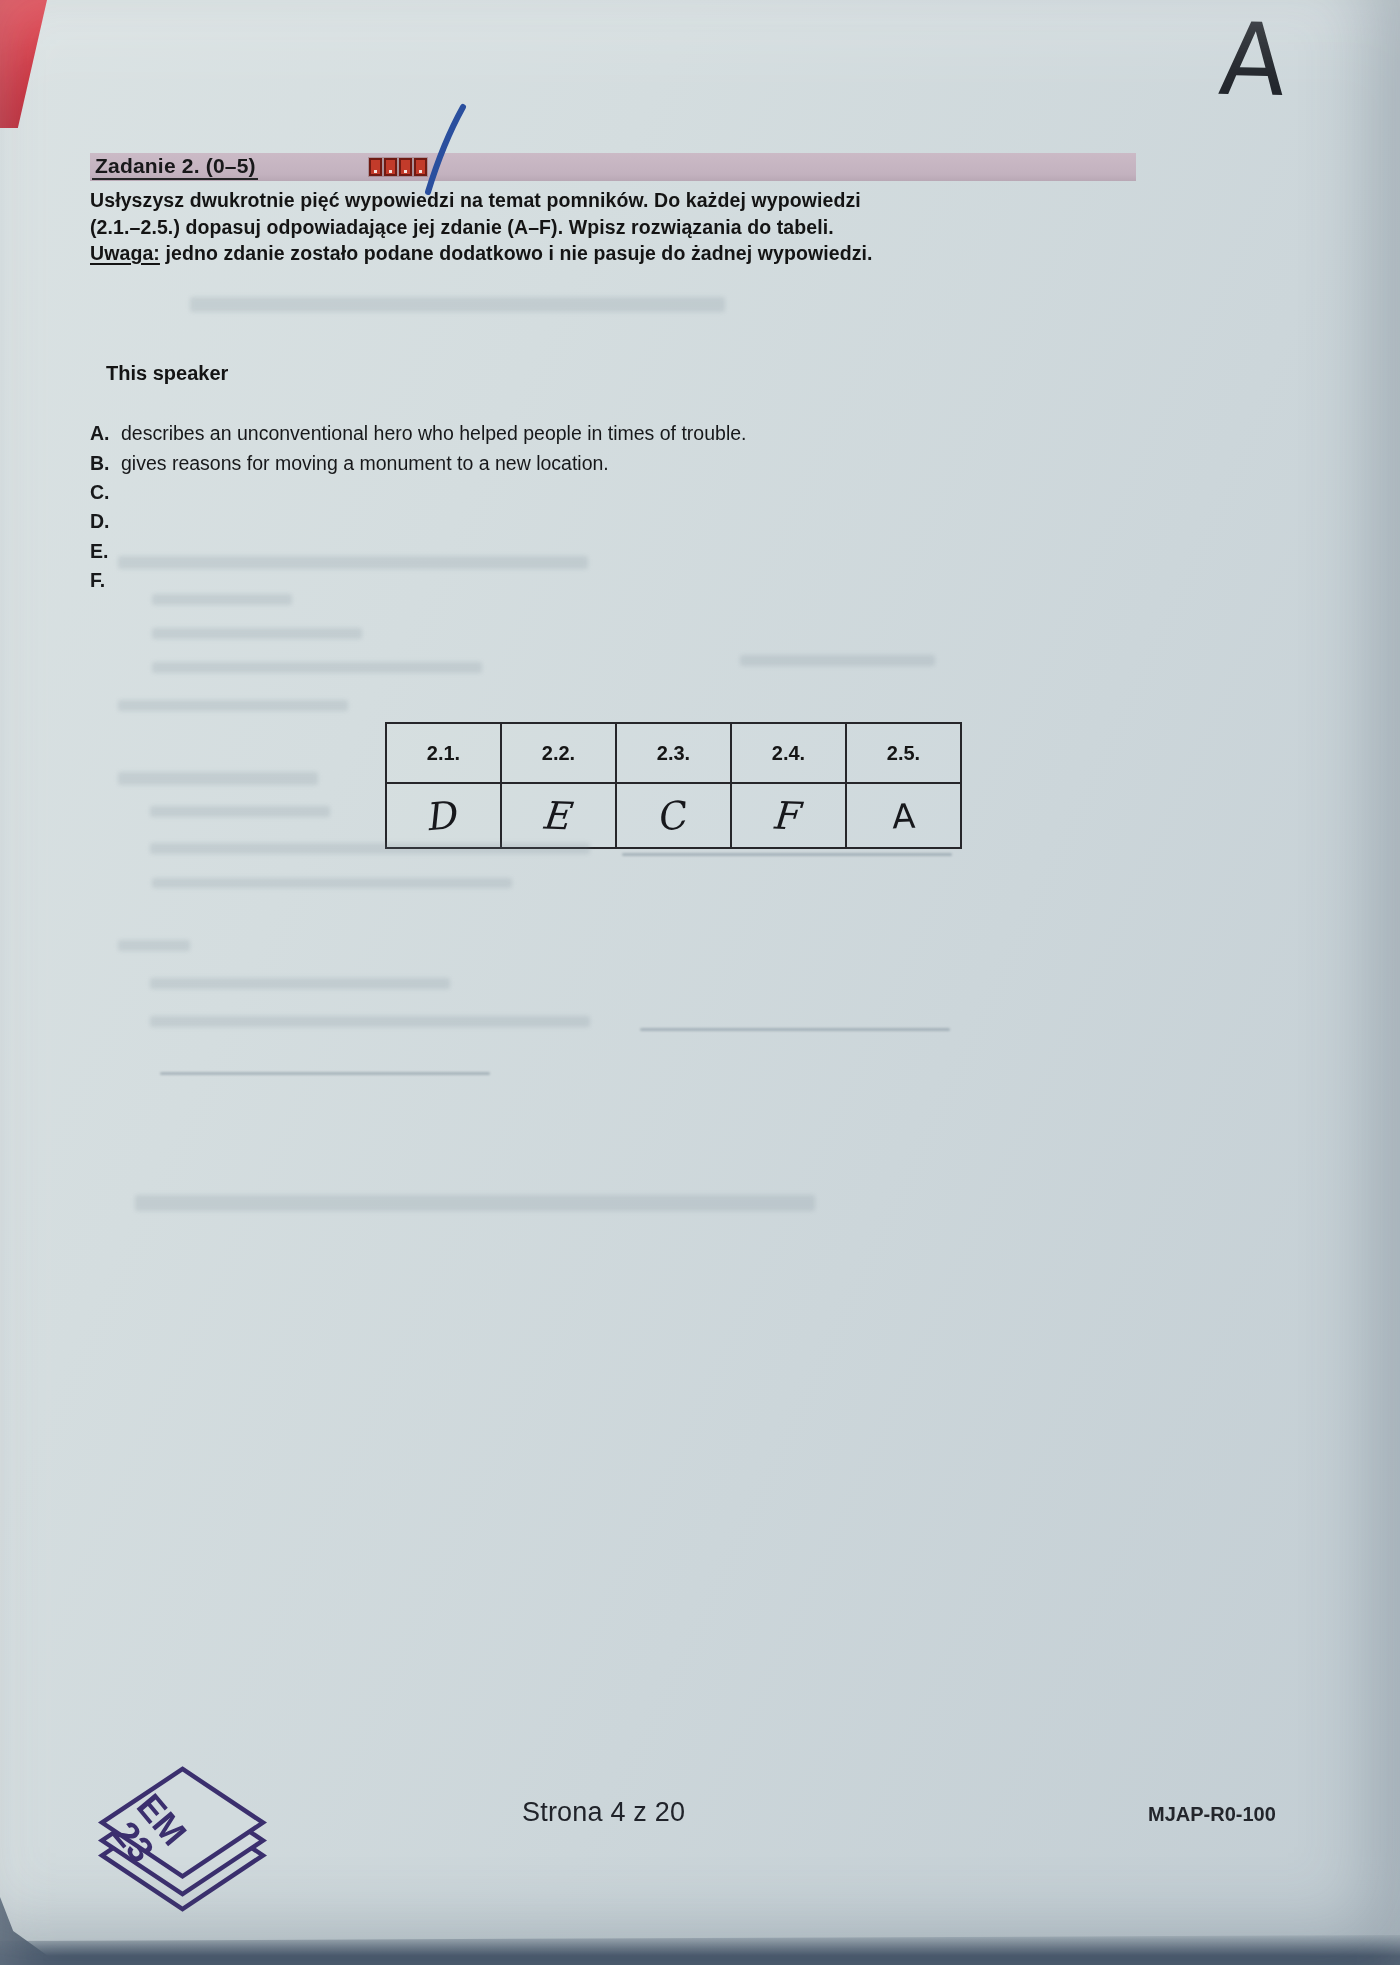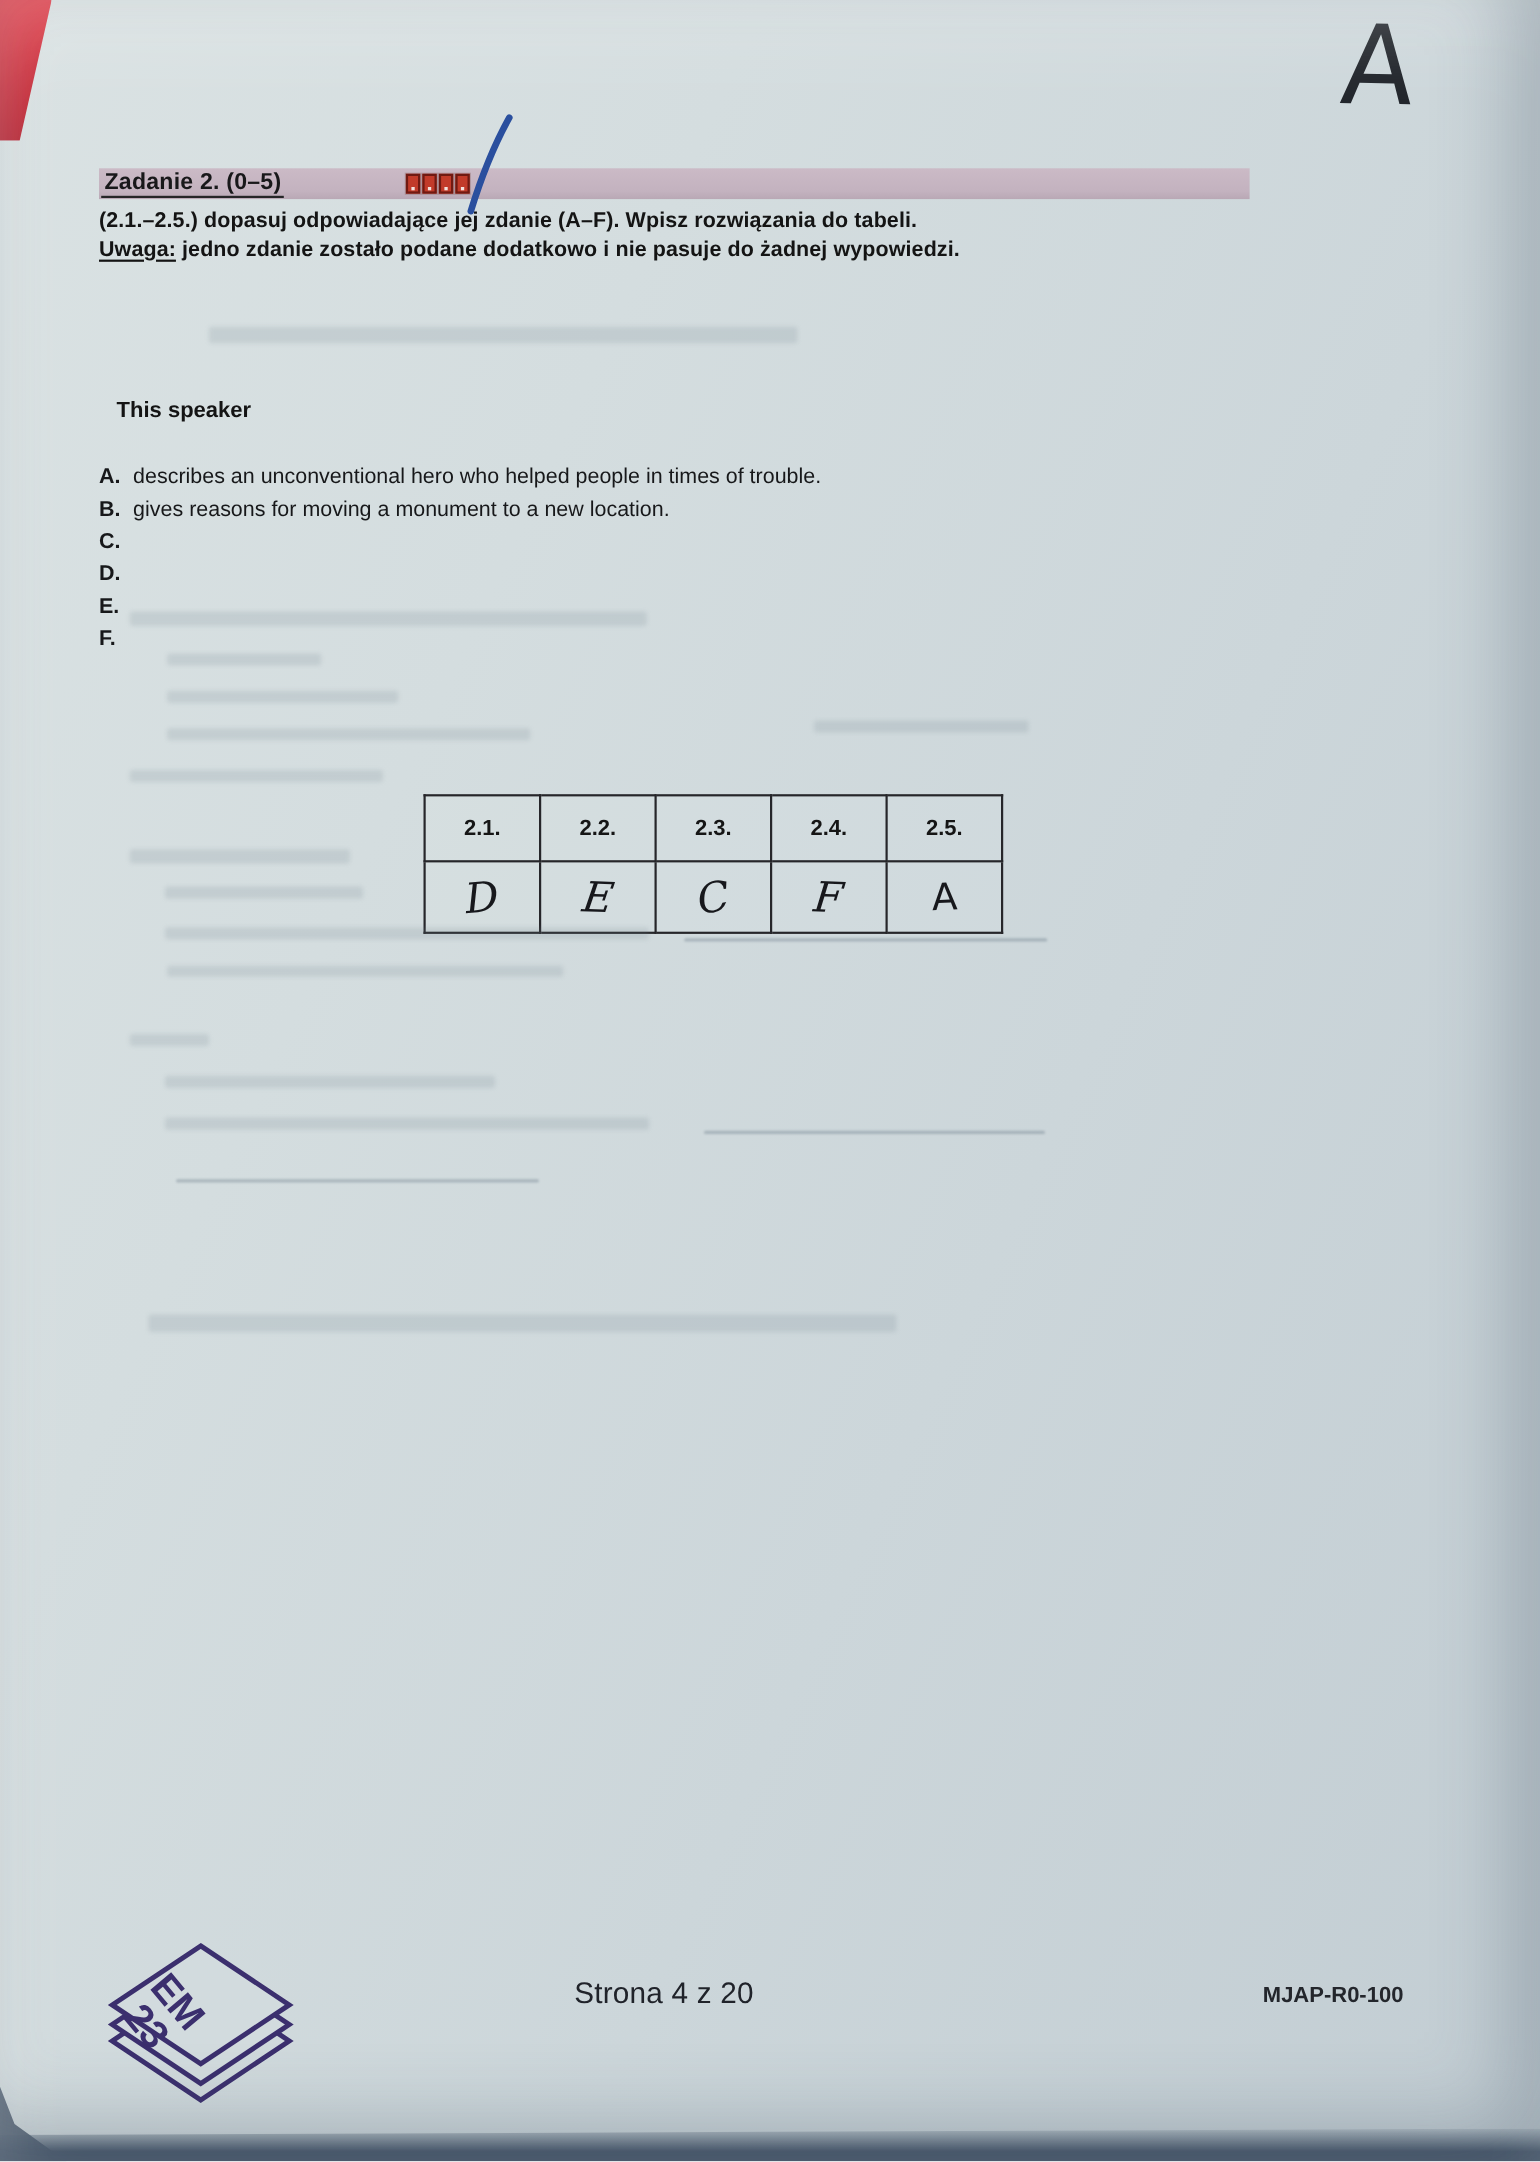--- a/index.html
+++ b/index.html
@@ -102,21 +102,21 @@
     white-space: nowrap;
   }
   .option-row { display: flex; height: 29.4px; align-items: center; }
   .option-letter { font-weight: bold; width: 31px; flex: 0 0 31px; }
   
   .answers-table {
     position: absolute; left: 385px; top: 722px;
     border-collapse: collapse;
   }
   .answers-table td {
-    width: 105px; border: 2.5px solid #26262a;
+    width: 115px; border: 2.5px solid #26262a;
     text-align: center; vertical-align: middle;
     background: rgba(255,255,255,.06);
   }
   .answers-table .hdr td { height: 60px; font-size: 20px; font-weight: bold; color: #151515; }
   .answers-table .vals td { height: 65px; }
   .hw {
     font-family: "DejaVu Serif", serif;
     font-style: italic;
     font-size: 38px; color: #17181c;
     display: inline-block;
@@ -160,20 +160,21 @@
       <span class="listen-cell"></span>
       <span class="listen-cell"></span>
       <span class="listen-cell"></span>
     </span>
   </div>
   <svg class="pen-mark" viewBox="0 0 56 98">
     <path d="M12,92 C20,66 32,34 47,7" fill="none" stroke="#2a4f9e" stroke-width="6" stroke-linecap="round"></path>
   </svg>
 
   <div class="instructions">
+    <div>Usłyszysz dwukrotnie pięć wypowiedzi na temat pomników. Do każdej wypowiedzi</div>
     <div>(2.1.–2.5.) dopasuj odpowiadające jej zdanie (A–F). Wpisz rozwiązania do tabeli.</div>
     <div><span class="note-label">Uwaga:</span><span> jedno zdanie zostało podane dodatkowo i nie pasuje do żadnej wypowiedzi.</span></div>
   </div>
 
   <div class="stem">This speaker</div>
 
   <div class="options">
     <div class="option-row">
       <span class="option-letter">A.</span>
       <span>describes an unconventional hero who helped people in times of trouble.</span>

